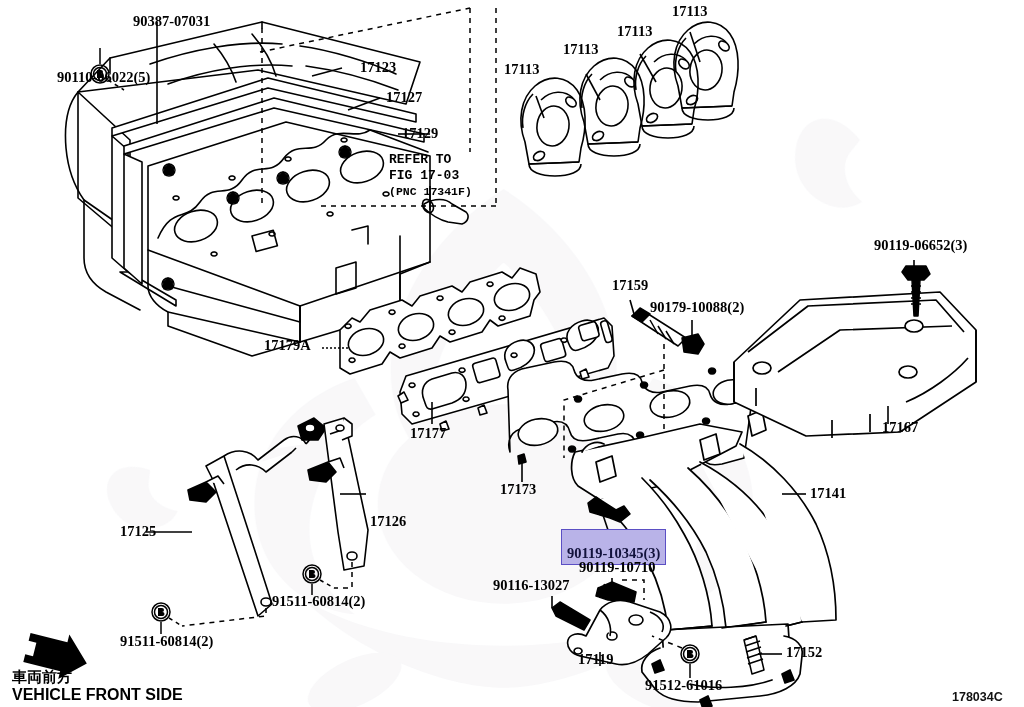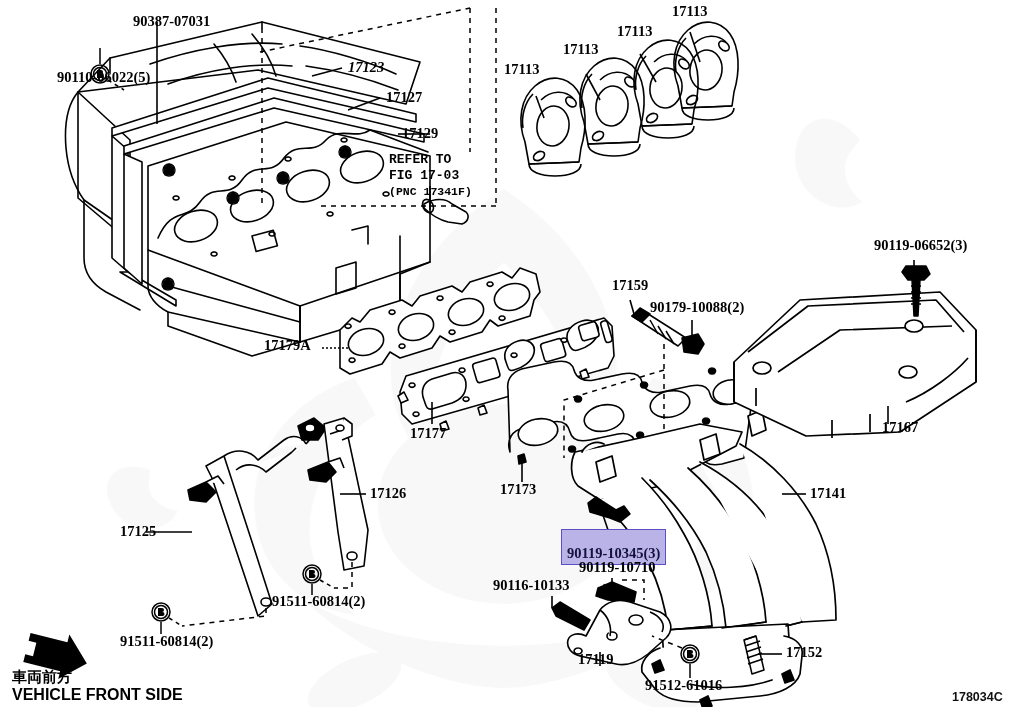--- a/index.html
+++ b/index.html
@@ -505,21 +505,21 @@
     </g>
 
     <g fill="#000" stroke="none">
       <path d="M26,640 L64,640 L64,632 L88,656 L64,678 L64,670 L26,670
                L26,662 L34,662 L34,648 L26,648 Z" transform="rotate(14 57 655)"></path>
     </g>
   </svg>
 
   <div class="lbl" style="left:57px;  top:32px;margin-top:38px;">90110-06022(5)</div>
   <div class="lbl" style="left:133px; top:14px;font-family:Liberation Serif, serif;">90387-07031</div>
-  <div class="lbl" style="left:348px; top:60px;font-style:italic;">17123</div>
+  <div class="lbl" style="left:360px; top:60px;">17123</div>
   <div class="lbl" style="left:386px; top:90px;">17127</div>
   <div class="lbl" style="left:402px; top:126px;">17129</div>
 
   <div class="mono" style="left:389px; top:152px;text-align:right;">REFER TO</div>
   <div class="mono" style="left:389px; top:168px;">FIG 17-03</div>
   <div class="mono small" style="left:389px; top:184px;">(PNC 17341F)</div>
 
   <div class="lbl" style="left:504px; top:62px;">17113</div>
   <div class="lbl" style="left:563px; top:42px;">17113</div>
   <div class="lbl" style="left:617px; top:24px;">17113</div>
@@ -533,27 +533,27 @@
   <div class="lbl" style="left:264px; top:338px;">17179A</div>
   <div class="lbl" style="left:410px; top:426px;">17177</div>
 
   <div class="lbl" style="left:882px; top:420px;">17167</div>
   <div class="lbl" style="left:500px; top:482px;">17173</div>
   <div class="lbl" style="left:810px; top:486px;">17141</div>
 
   <div class="hl" style="left:561px; top:529px;">90119-10345(3)</div>
 
   <div class="lbl" style="left:579px; top:560px;">90119-10710</div>
-  <div class="lbl" style="left:493px; top:578px;">90116-10133</div>
+  <div class="lbl" style="left:493px; top:578px;">90116-13027</div>
   <div class="lbl" style="left:578px; top:652px;">17119</div>
   <div class="lbl" style="left:645px; top:678px;">91512-61016</div>
   <div class="lbl" style="left:786px; top:645px;">17152</div>
 
   <div class="lbl" style="left:120px; top:524px;">17125</div>
-  <div class="lbl" style="left:370px; top:486px;">17126</div>
+  <div class="lbl" style="left:370px; top:514px;">17126</div>
   <div class="lbl" style="left:120px; top:634px;">91511-60814(2)</div>
   <div class="lbl" style="left:272px; top:594px;">91511-60814(2)</div>
 
   <div class="jp" style="left:12px; top:668px;">車両前方</div>
   <div class="vfs" style="left:12px; top:686px;">VEHICLE FRONT SIDE</div>
 
   <div class="code" style="left:952px; top:684px;">178034C</div>
 
 </div>
 

